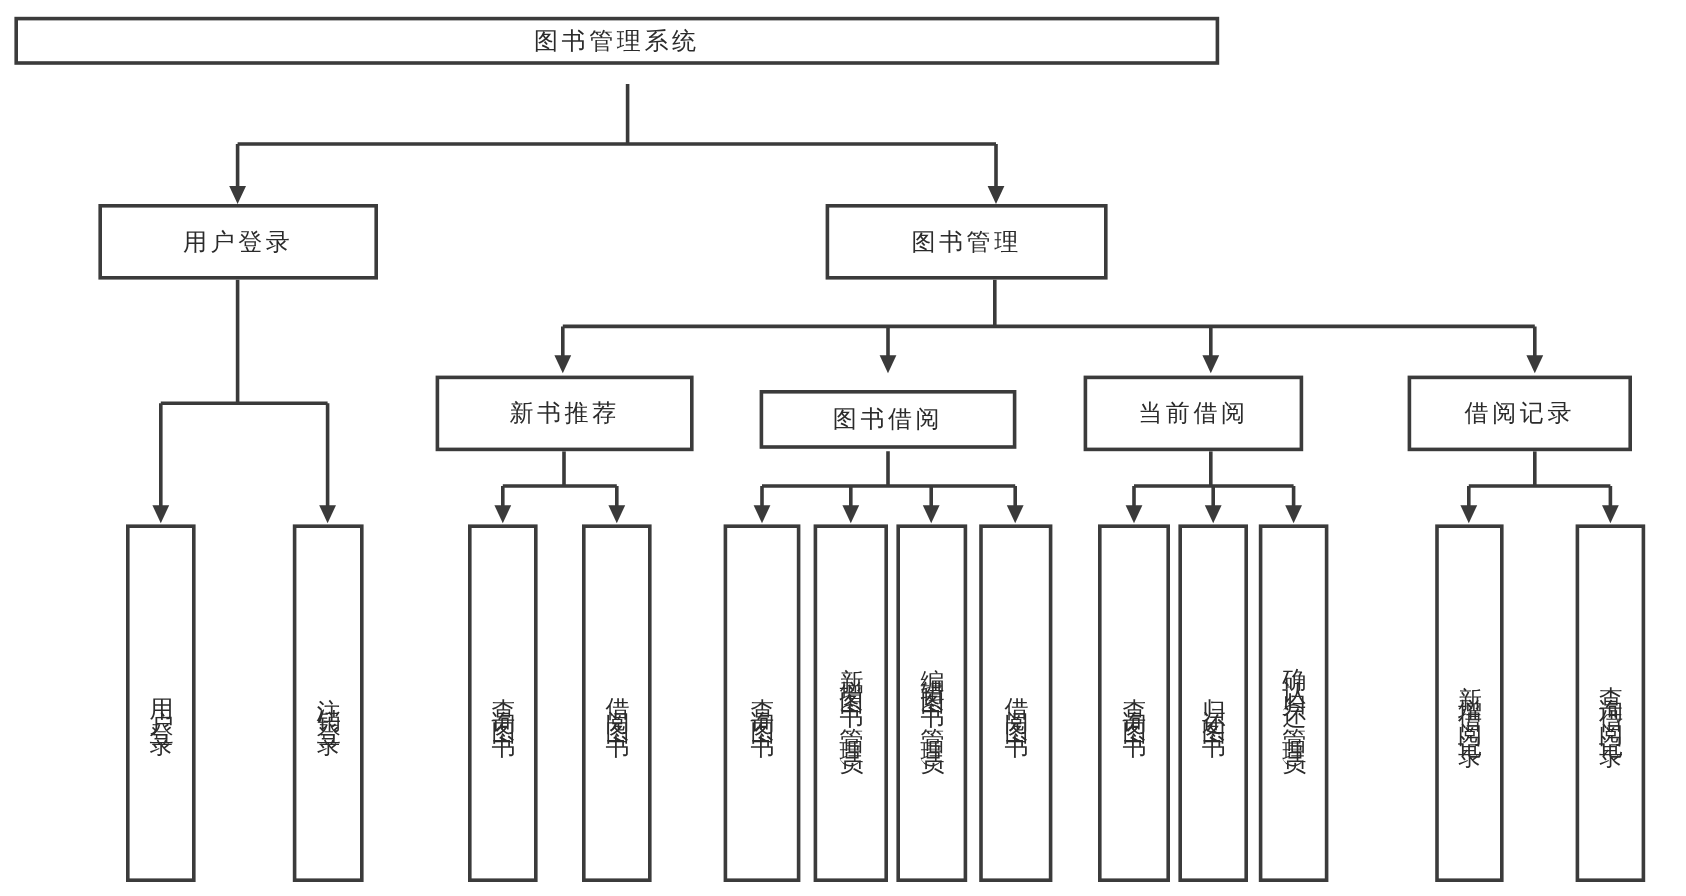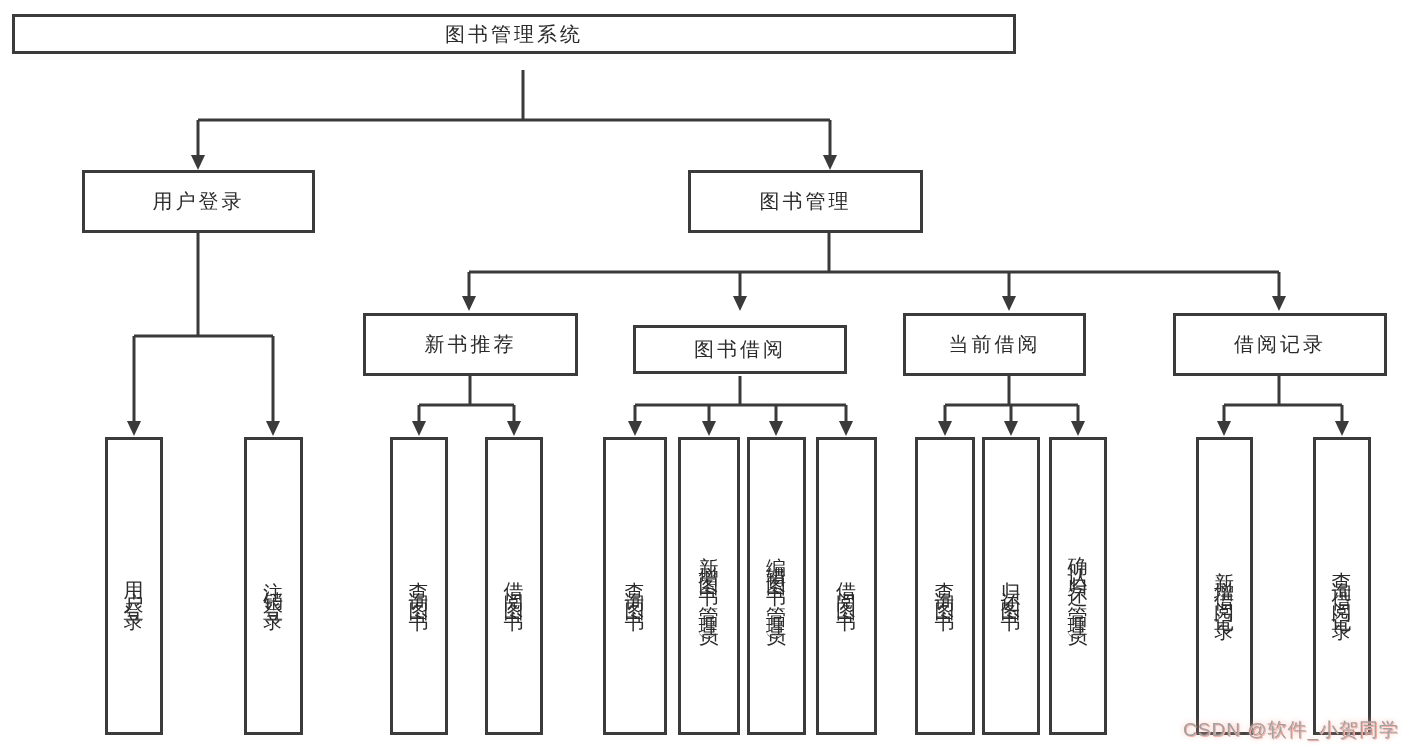--- a/index.html
+++ b/index.html
@@ -50,21 +50,21 @@
   }
   
   .n-root{left:12px;top:14px;width:1004px;height:40px;}
   
   .n-user-login{left:82px;top:170px;width:233px;height:63px;}
   .n-book-mgmt{left:688px;top:170px;width:235px;height:63px;}
   
   .n-l3-0{left:363px;top:313px;width:215px;height:63px;}
   .n-l3-1{left:633px;top:313px;width:214px;height:49px;margin-top:12px;}
   .n-l3-2{left:903px;top:313px;width:183px;height:63px;}
-  .n-l3-3{left:1173px;top:313px;width:214px;height:63px;}
+  .n-l3-3{left:1173px;top:313px;width:187px;height:63px;}
   
   .n-v-login{left:105px;width:58px;}
   .n-v-logout{left:244px;width:59px;}
   .n-v-nbq{left:390px;width:58px;}
   .n-v-nbb{left:485px;width:58px;}
   .n-v-bbq{left:603px;width:64px;}
   .n-v-bba{left:678px;width:62px;}
   .n-v-bbe{left:747px;width:59px;}
   .n-v-bbb{left:816px;width:61px;}
   .n-v-cbq{left:915px;width:60px;}
@@ -188,14 +188,13 @@
     <span>确认归还（管理员）</span>
   </div>
 
   <div class="node v n-v-bra">
     <span>新增借阅记录</span>
   </div>
   <div class="node v n-v-brq">
     <span>查询借阅记录</span>
   </div>
 
-  <div class="watermark">CSDN @软件_小贺同学</div>
 </div>
 
 </body></html>

